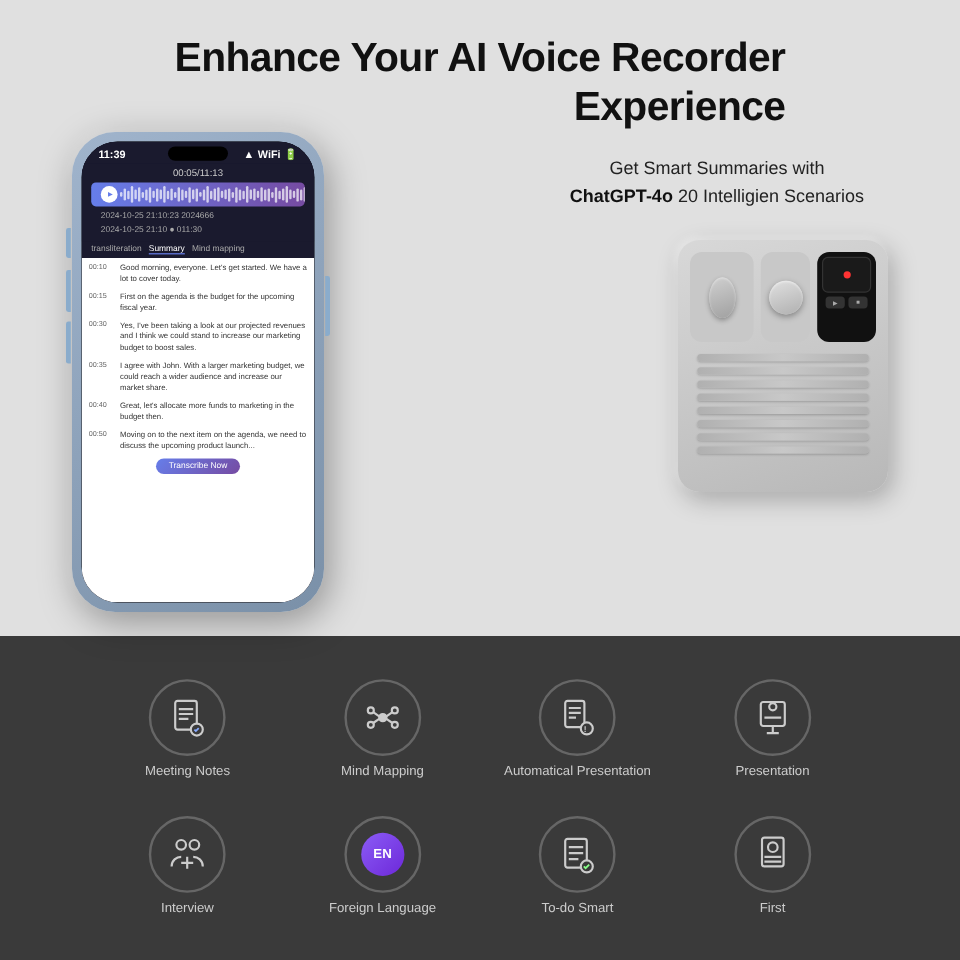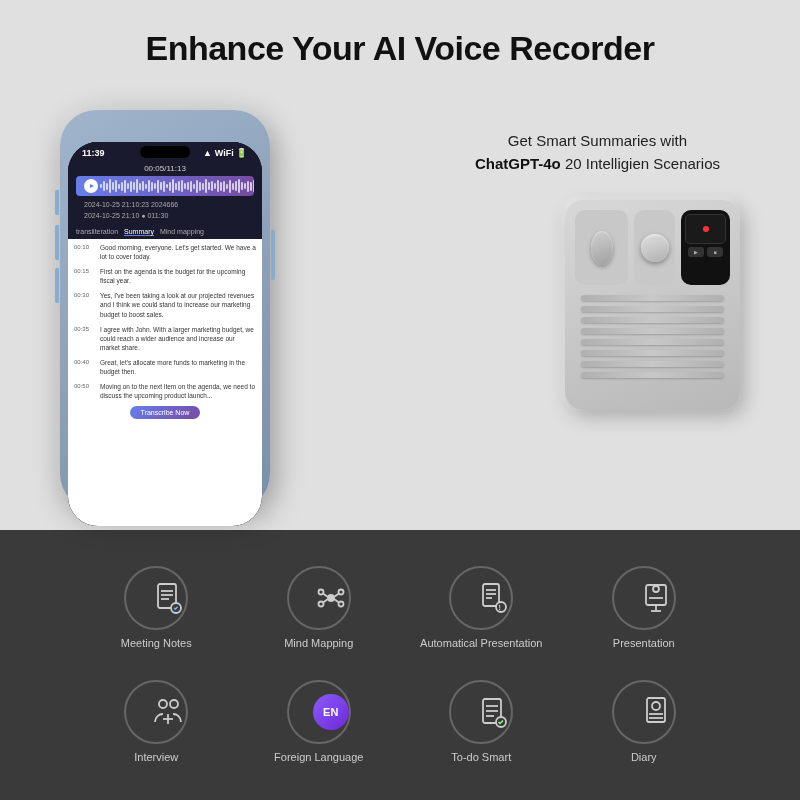--- a/index.html
+++ b/index.html
@@ -67,21 +67,20 @@
       box-shadow: 4px 8px 30px rgba(0,0,0,0.35), -2px -2px 8px rgba(255,255,255,0.3);
       position: relative;
     }
     .phone-inner {
       width: 100%;
       height: 100%;
       background: #000;
       border-radius: 30px;
       overflow: hidden;
       position: relative;
-      margin-top: 24px;
     }
     .phone-screen {
       width: 100%;
       height: 100%;
       background: #1a1a2e;
       display: flex;
       flex-direction: column;
       overflow: hidden;
     }
 
@@ -378,21 +377,21 @@
     }
 
     .icon-circle {
       width: 64px;
       height: 64px;
       border-radius: 50%;
       border: 2px solid #666;
       background: #3a3a3a;
       display: flex;
       align-items: center;
-      justify-content: flex-end;
+      justify-content: center;
     }
 
     .icon-svg {
       width: 36px;
       height: 36px;
       color: #ccc;
     }
 
     .icon-label {
       font-size: 11px;
@@ -415,20 +414,21 @@
     }
   </style>
 </head>
 <body>
 
 <div class="top-section">
 
   <div class="headline">
     <h1>
       <span>Enhance Your AI Voice Recorder</span><br>
+      <span>Experience</span>
     </h1>
   </div>
 
   <div class="subtitle">
     <span>Get Smart Summaries with</span><br>
     <strong>ChatGPT-4o</strong><span> 20 Intelligien Scenarios</span>
   </div>
 
   <div class="phone-container">
     <div class="phone">
@@ -683,17 +683,17 @@
 
     <div class="icon-item">
       <div class="icon-circle">
         <svg class="icon-svg" viewBox="0 0 36 36" fill="none" stroke="#ccc" stroke-width="1.8">
           <rect x="9" y="4" width="18" height="24" rx="2" stroke="#ccc"></rect>
           <circle cx="18" cy="12" r="4" stroke="#ccc"></circle>
           <line x1="11" y1="20" x2="25" y2="20" stroke="#ccc"></line>
           <line x1="11" y1="24" x2="25" y2="24" stroke="#ccc"></line>
         </svg>
       </div>
-      <span class="icon-label">Diary</span>
+      <span class="icon-label">First</span>
     </div>
 
   </div>
 </div>
 
 </body></html>

